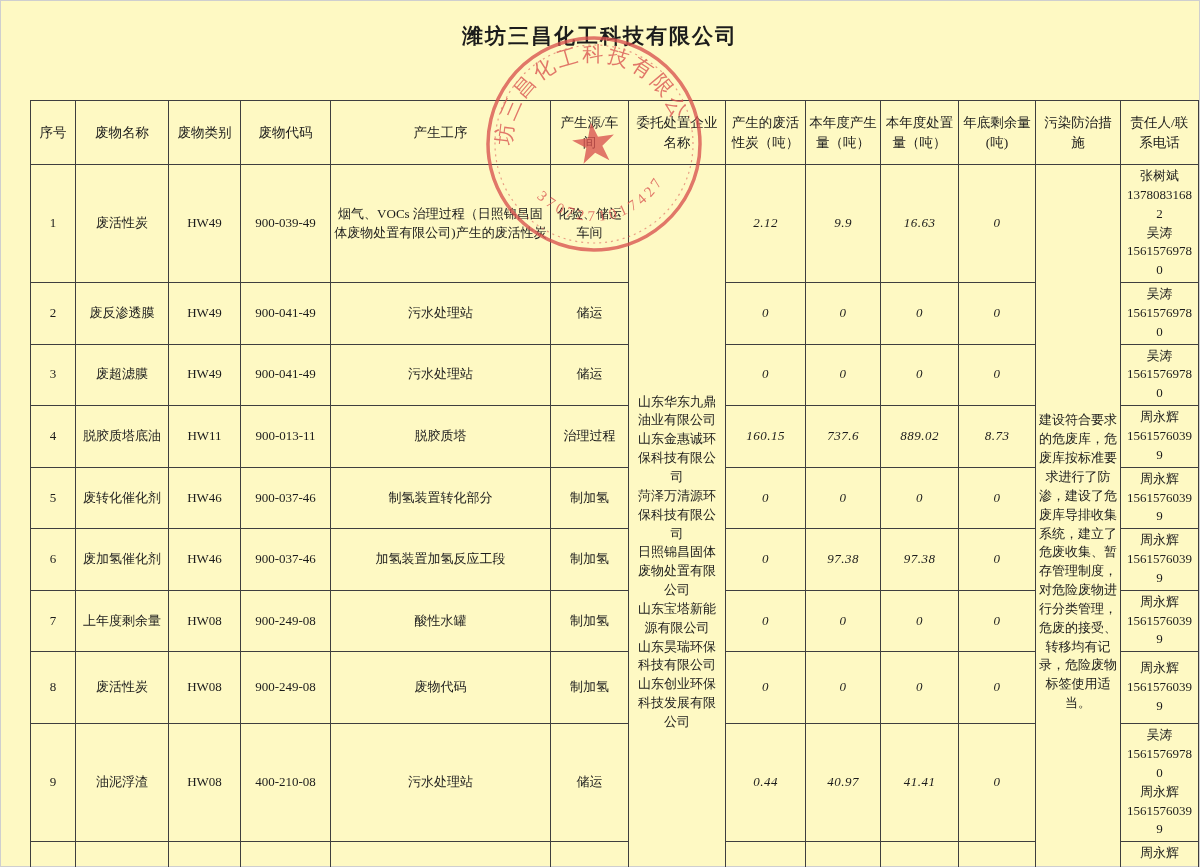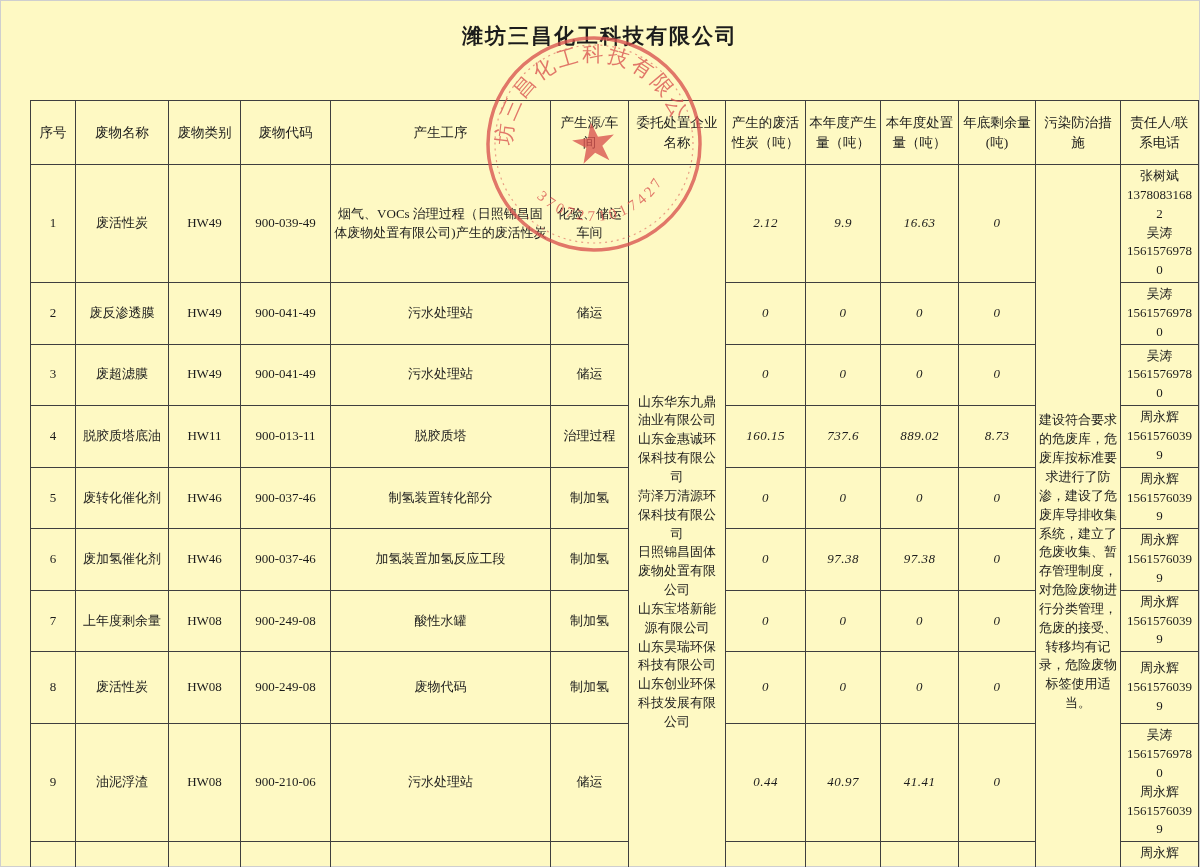--- a/index.html
+++ b/index.html
@@ -228,21 +228,21 @@
         <td class="num">0</td>
         <td class="num">0</td>
         <td class="contact pre">周永辉
 15615760399</td>
       </tr>
 
       <tr class="r8">
         <td>9</td>
         <td>油泥浮渣</td>
         <td>HW08</td>
-        <td>900-210-06</td>
+        <td>400-210-08</td>
         <td class="process">污水处理站</td>
         <td>储运</td>
         <td class="num">0.44</td>
         <td class="num">40.97</td>
         <td class="num">41.41</td>
         <td class="num">0</td>
         <td class="contact pre">吴涛
 15615769780
 周永辉
 15615760399</td>

